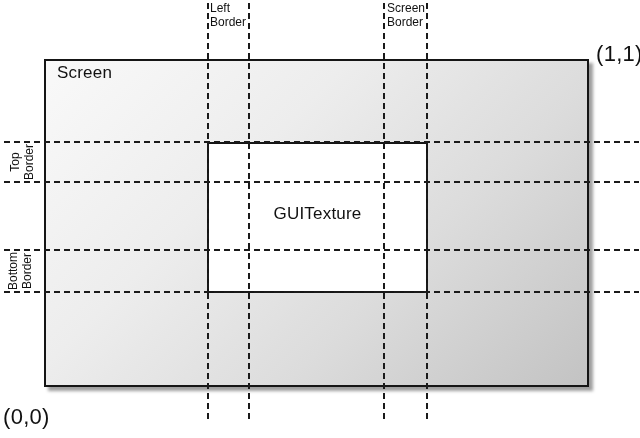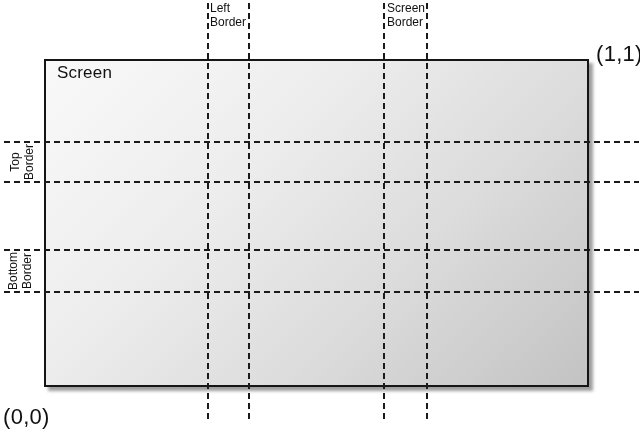--- a/index.html
+++ b/index.html
@@ -82,20 +82,23 @@
 </style>
 </head>
 <body>
 
 <div class="canvas">
 
   <div class="screen-rect">
     <span class="screen-label">Screen</span>
   </div>
 
+  <div class="texture-rect">
+    <span class="texture-label">GUITexture</span>
+  </div>
 
   <svg class="guides" viewBox="0 0 640 438" aria-hidden="true">
 
     <line x1="208" y1="3" x2="208" y2="423"></line>
     <line x1="249" y1="3" x2="249" y2="423"></line>
     <line x1="384" y1="3" x2="384" y2="423"></line>
     <line x1="427" y1="3" x2="427" y2="423"></line>
 
     <line x1="4" y1="142" x2="639" y2="142"></line>
     <line x1="4" y1="182" x2="639" y2="182"></line>

